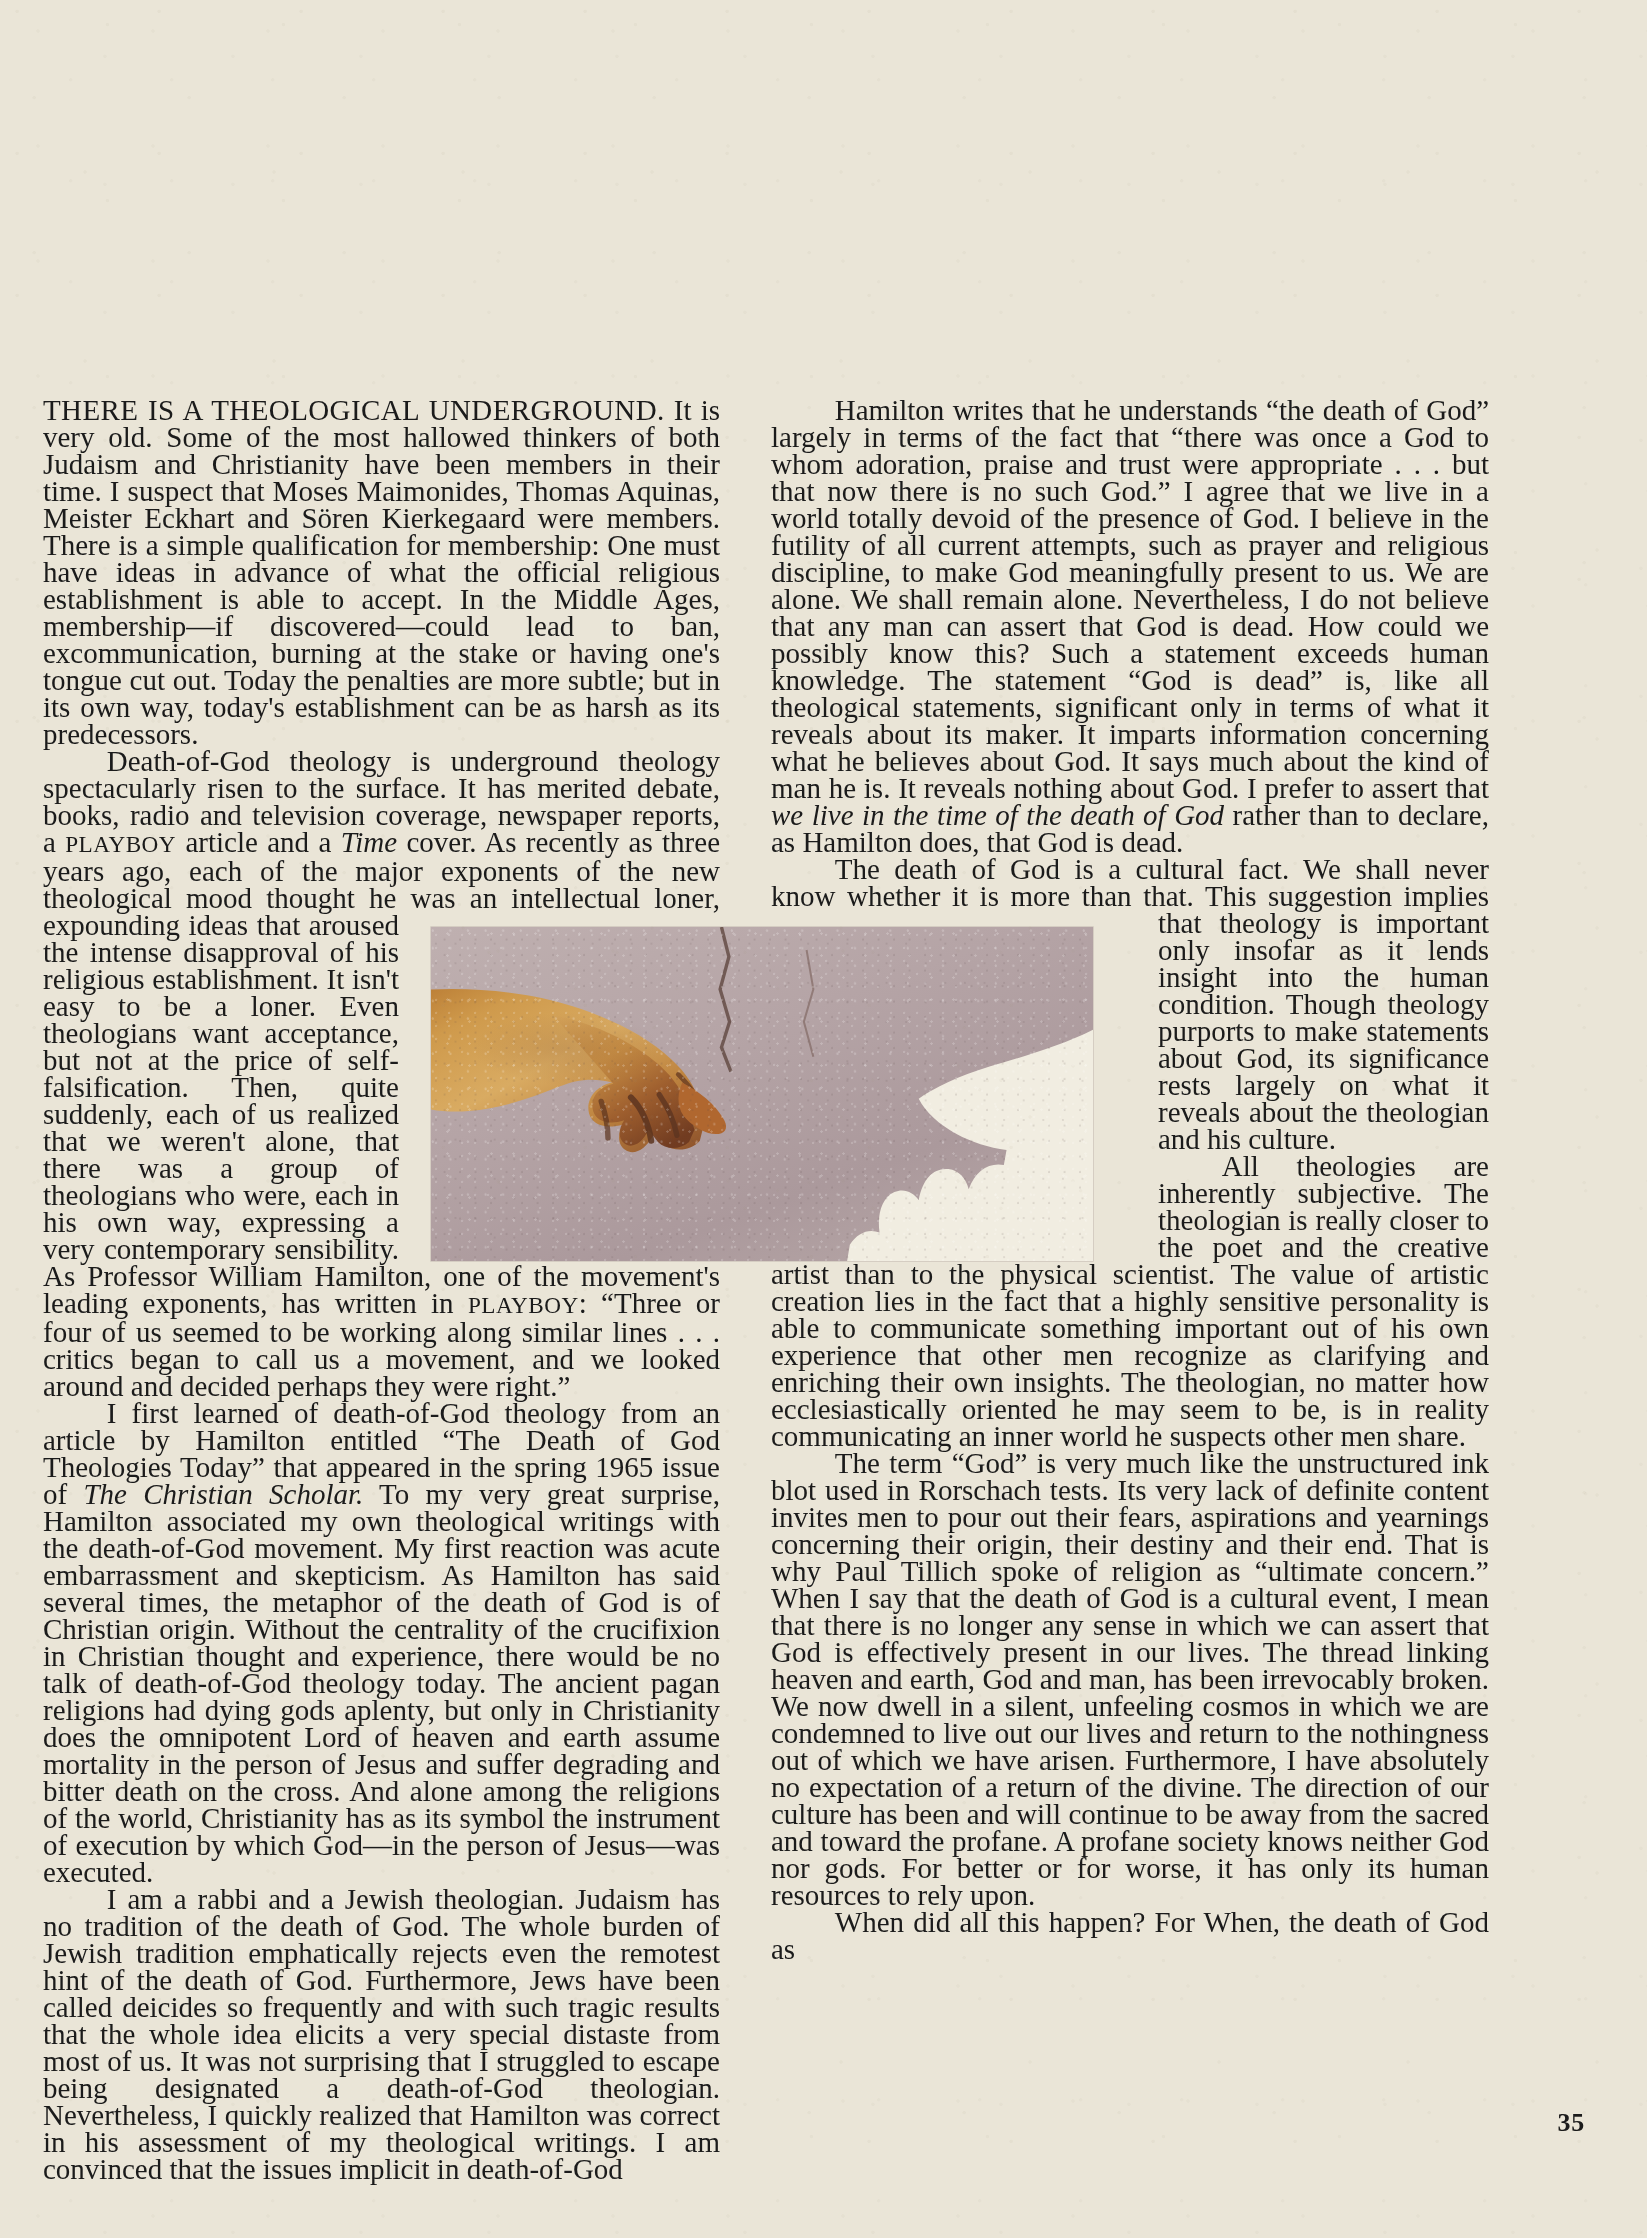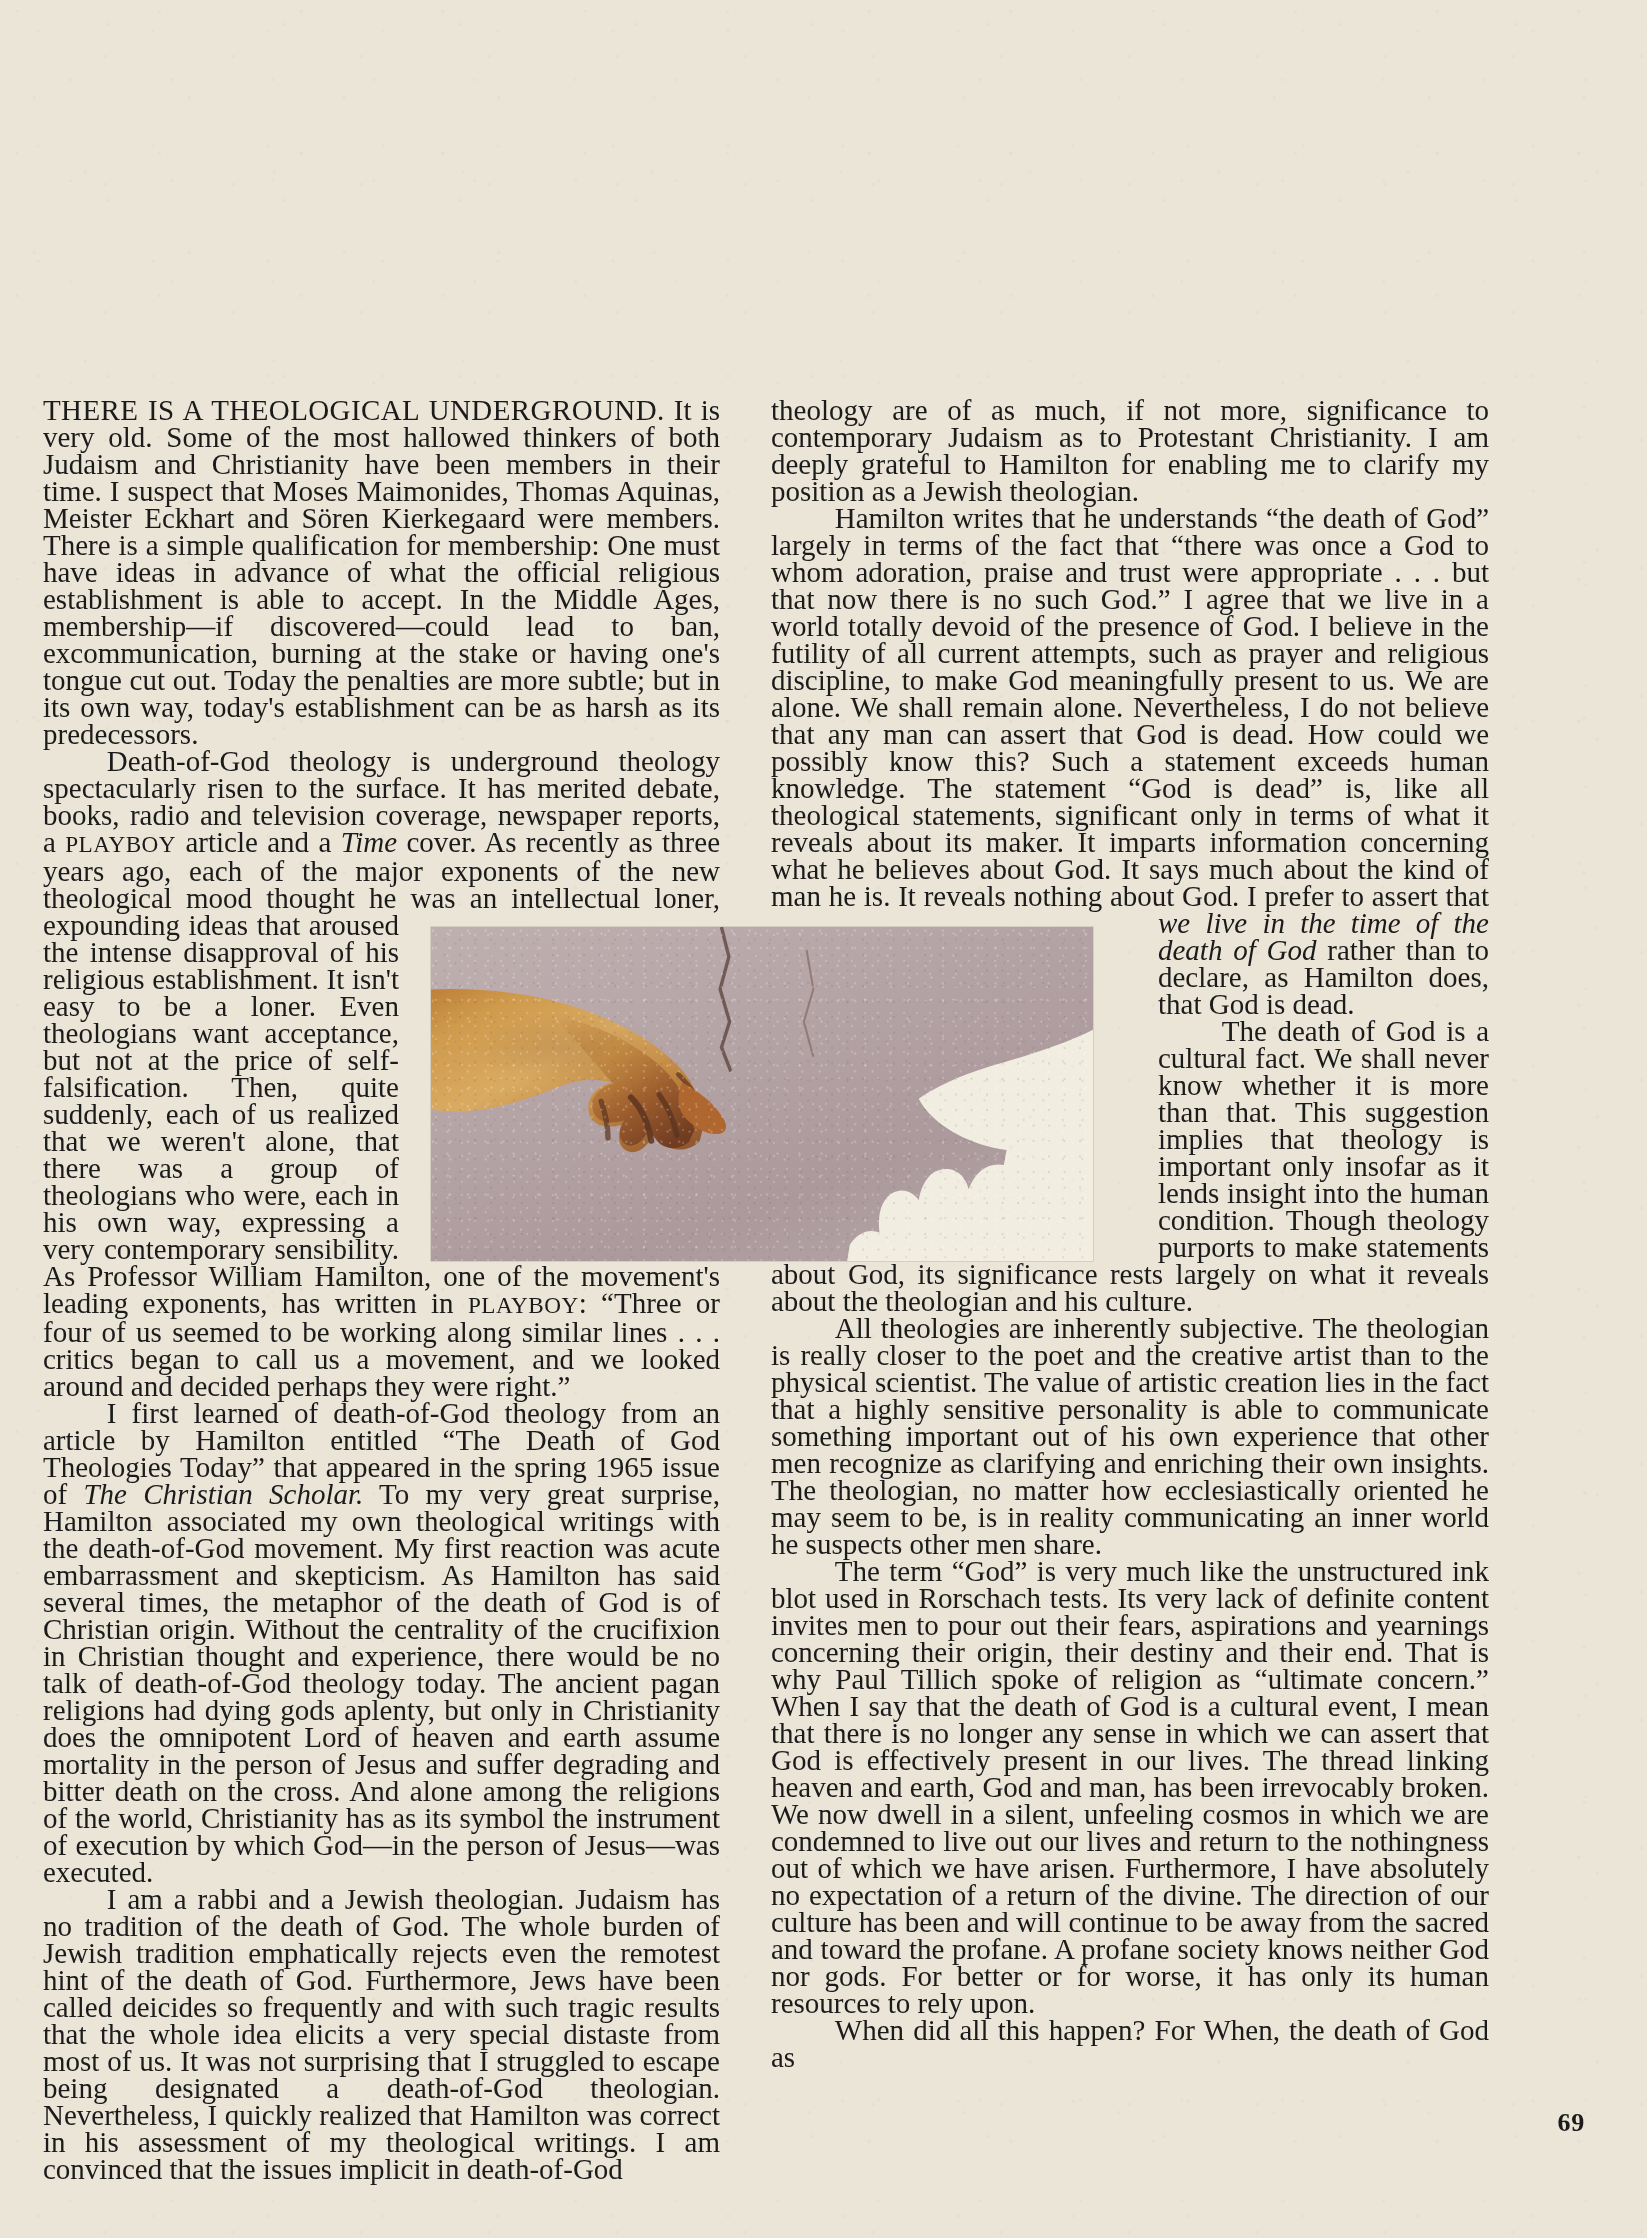--- a/index.html
+++ b/index.html
@@ -221,25 +221,24 @@
       <div class="col-row">
         <div class="col left">
           <div style="float: right; width: 321px; height: 864px; shape-outside: polygon(0px 530px, 100% 530px, 100% 100%, 0px 100%); margin-top: 0px; background: transparent; pointer-events: none;"></div>
           <p class="noindent"><span class="smallcaps">THERE IS A THEOLOGICAL UNDERGROUND.</span><span> It is very old. Some of the most hallowed thinkers of both Judaism and Christianity have been members in their time. I suspect that Moses Maimonides, Thomas Aquinas, Meister Eckhart and Sören Kierkegaard were members. There is a simple qualification for membership: One must have ideas in advance of what the official religious establishment is able to accept. In the Middle Ages, membership—if discovered—could lead to ban, excommunication, burning at the stake or having one's tongue cut out. Today the penalties are more subtle; but in its own way, today's establishment can be as harsh as its predecessors.</span></p>
           <p><span>Death-of-God theology is underground theology spectacularly risen to the surface. It has merited debate, books, radio and television coverage, newspaper reports, a </span><span class="sc">PLAYBOY</span><span> article and a </span><span class="ital">Time</span><span> cover. As recently as three years ago, each of the major exponents of the new theological mood thought he was an intellectual loner, expounding ideas that aroused the intense disapproval of his religious establishment. It isn't easy to be a loner. Even theologians want acceptance, but not at the price of self-falsification. Then, quite suddenly, each of us realized that we weren't alone, that there was a group of theologians who were, each in his own way, expressing a very contemporary sensibility. As Professor William Hamilton, one of the movement's leading exponents, has written in </span><span class="sc">PLAYBOY</span><span>: “Three or four of us seemed to be working along similar lines . . . critics began to call us a movement, and we looked around and decided perhaps they were right.”</span></p>
           <p><span>I first learned of death-of-God theology from an article by Hamilton entitled “The Death of God Theologies Today” that appeared in the spring 1965 issue of </span><span class="ital">The Christian Scholar.</span><span> To my very great surprise, Hamilton associated my own theological writings with the death-of-God movement. My first reaction was acute embarrassment and skepticism. As Hamilton has said several times, the metaphor of the death of God is of Christian origin. Without the centrality of the crucifixion in Christian thought and experience, there would be no talk of death-of-God theology today. The ancient pagan religions had dying gods aplenty, but only in Christianity does the omnipotent Lord of heaven and earth assume mortality in the person of Jesus and suffer degrading and bitter death on the cross. And alone among the religions of the world, Christianity has as its symbol the instrument of execution by which God—in the person of Jesus—was executed.</span></p>
           <p><span>I am a rabbi and a Jewish theologian. Judaism has no tradition of the death of God. The whole burden of Jewish tradition emphatically rejects even the remotest hint of the death of God. Furthermore, Jews have been called deicides so frequently and with such tragic results that the whole idea elicits a very special distaste from most of us. It was not surprising that I struggled to escape being designated a death-of-God theologian. Nevertheless, I quickly realized that Hamilton was correct in his assessment of my theological writings. I am convinced that the issues implicit in death-of-God</span></p>
         </div>
         <div class="col right">
           <div style="float: left; width: 387px; height: 864px; margin-top: 0px; background: transparent; pointer-events: none; shape-outside: polygon(0px 530px, 100% 530px, 100% 100%, 0px 100%);"></div>
-          <p class="noindent"><span>theology are of as much, if not more, significance to contemporary Judaism as to Protestant Christianity. I am deeply grateful to Hamilton for enabling me to clarify my position as a Jewish theologian.</span></p>
           <p><span>Hamilton writes that he understands “the death of God” largely in terms of the fact that “there was once a God to whom adoration, praise and trust were appropriate . . . but that now there is no such God.” I agree that we live in a world totally devoid of the presence of God. I believe in the futility of all current attempts, such as prayer and religious discipline, to make God meaningfully present to us. We are alone. We shall remain alone. Nevertheless, I do not believe that any man can assert that God is dead. How could we possibly know this? Such a statement exceeds human knowledge. The statement “God is dead” is, like all theological statements, significant only in terms of what it reveals about its maker. It imparts information concerning what he believes about God. It says much about the kind of man he is. It reveals nothing about God. I prefer to assert that </span><span class="ital">we live in the time of the death of God</span><span> rather than to declare, as Hamilton does, that God is dead.</span></p>
           <p><span>The death of God is a cultural fact. We shall never know whether it is more than that. This suggestion implies that theology is important only insofar as it lends insight into the human condition. Though theology purports to make statements about God, its significance rests largely on what it reveals about the theologian and his culture.</span></p>
           <p><span>All theologies are inherently subjective. The theologian is really closer to the poet and the creative artist than to the physical scientist. The value of artistic creation lies in the fact that a highly sensitive personality is able to communicate something important out of his own experience that other men recognize as clarifying and enriching their own insights. The theologian, no matter how ecclesiastically oriented he may seem to be, is in reality communicating an inner world he suspects other men share.</span></p>
           <p><span>The term “God” is very much like the unstructured ink blot used in Rorschach tests. Its very lack of definite content invites men to pour out their fears, aspirations and yearnings concerning their origin, their destiny and their end. That is why Paul Tillich spoke of religion as “ultimate concern.” When I say that the death of God is a cultural event, I mean that there is no longer any sense in which we can assert that God is effectively present in our lives. The thread linking heaven and earth, God and man, has been irrevocably broken. We now dwell in a silent, unfeeling cosmos in which we are condemned to live out our lives and return to the nothingness out of which we have arisen. Furthermore, I have absolutely no expectation of a return of the divine. The direction of our culture has been and will continue to be away from the sacred and toward the profane. A profane society knows neither God nor gods. For better or for worse, it has only its human resources to rely upon.</span></p>
           <p><span>When did all this happen? For When, the death of God as</span></p>
         </div>
       </div>
     </div>
 
-  <div class="folio">69</div>
+  <div class="folio">35</div>
 </div>
 
 
 </body></html>

